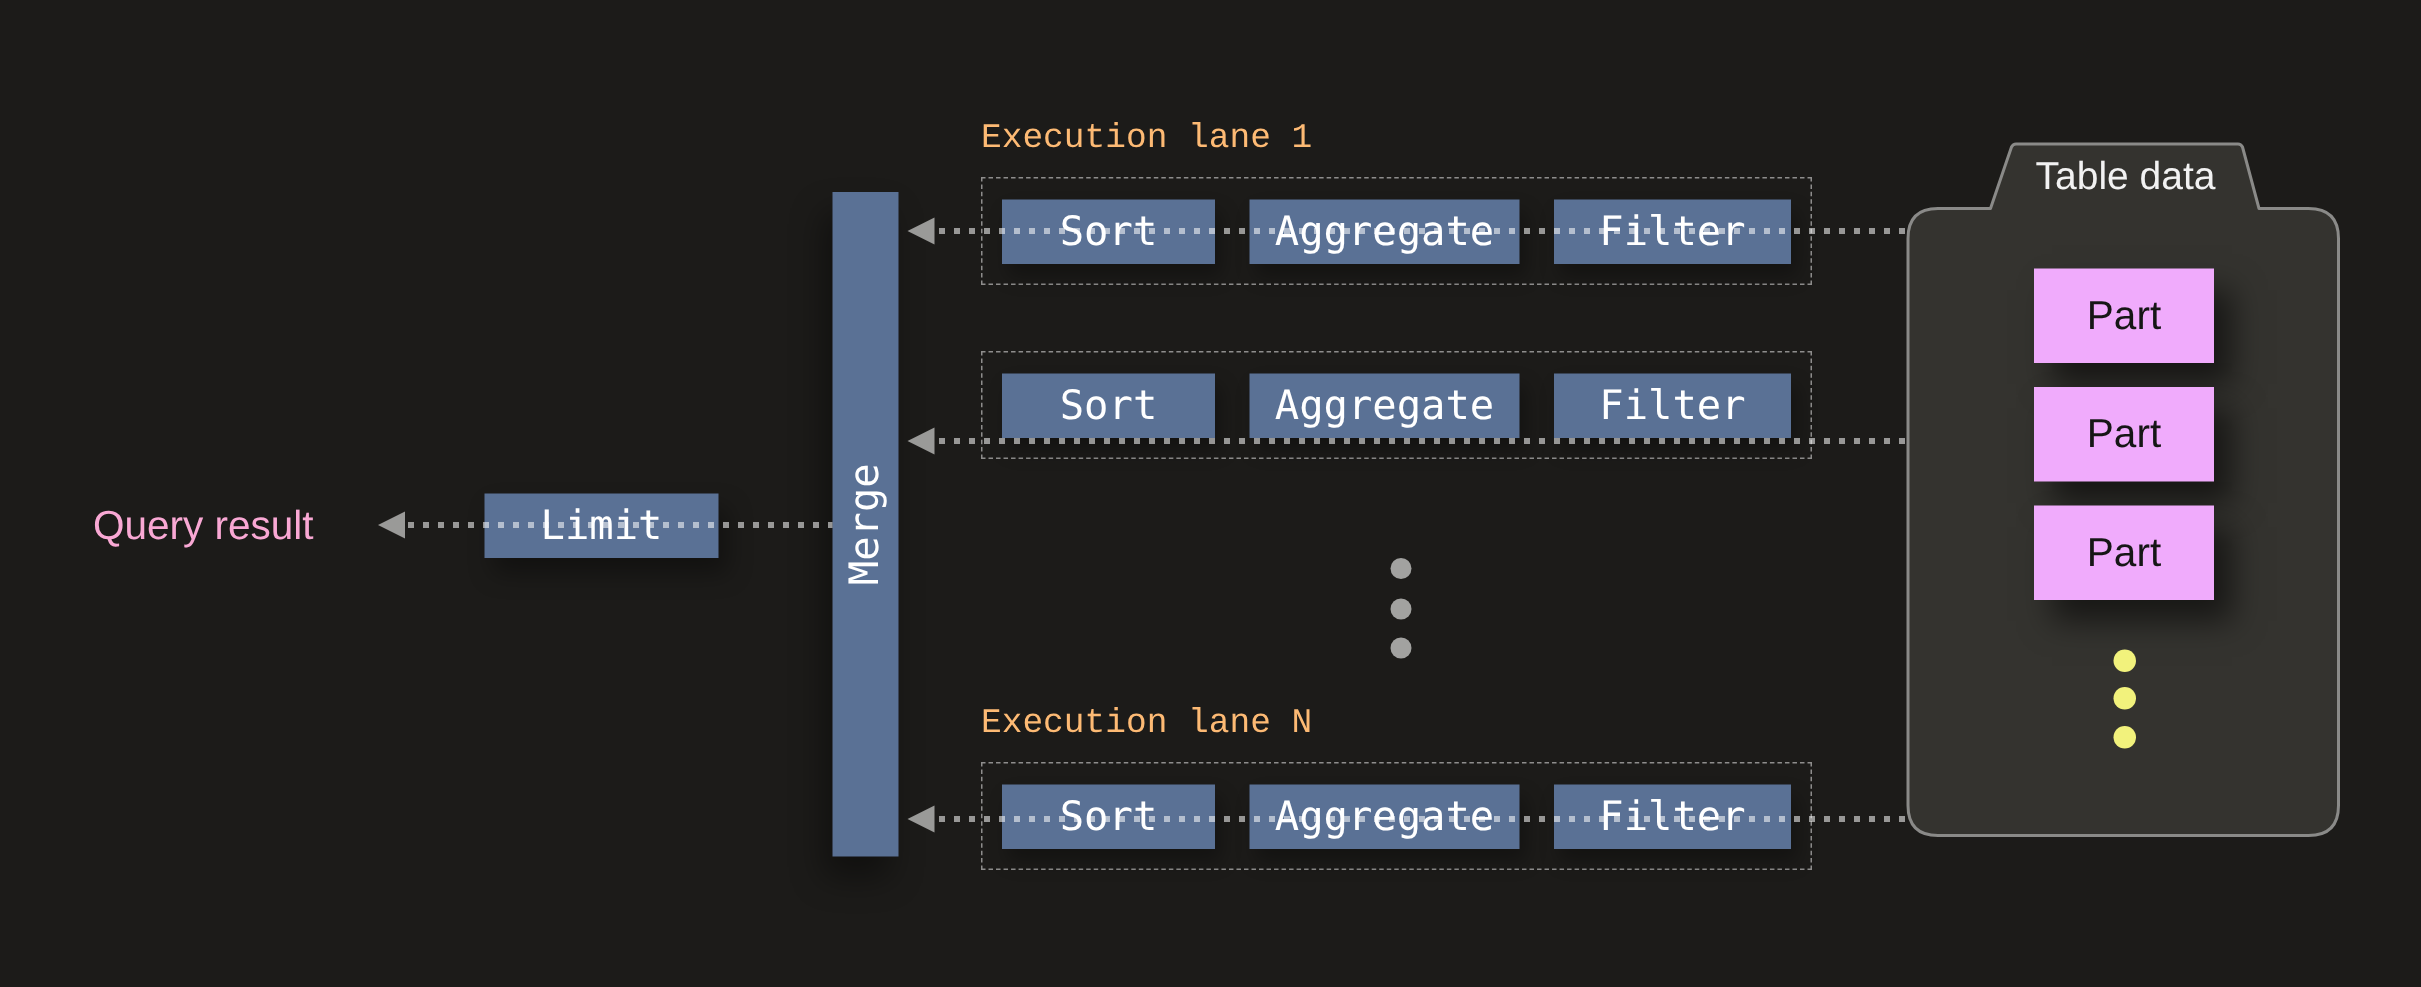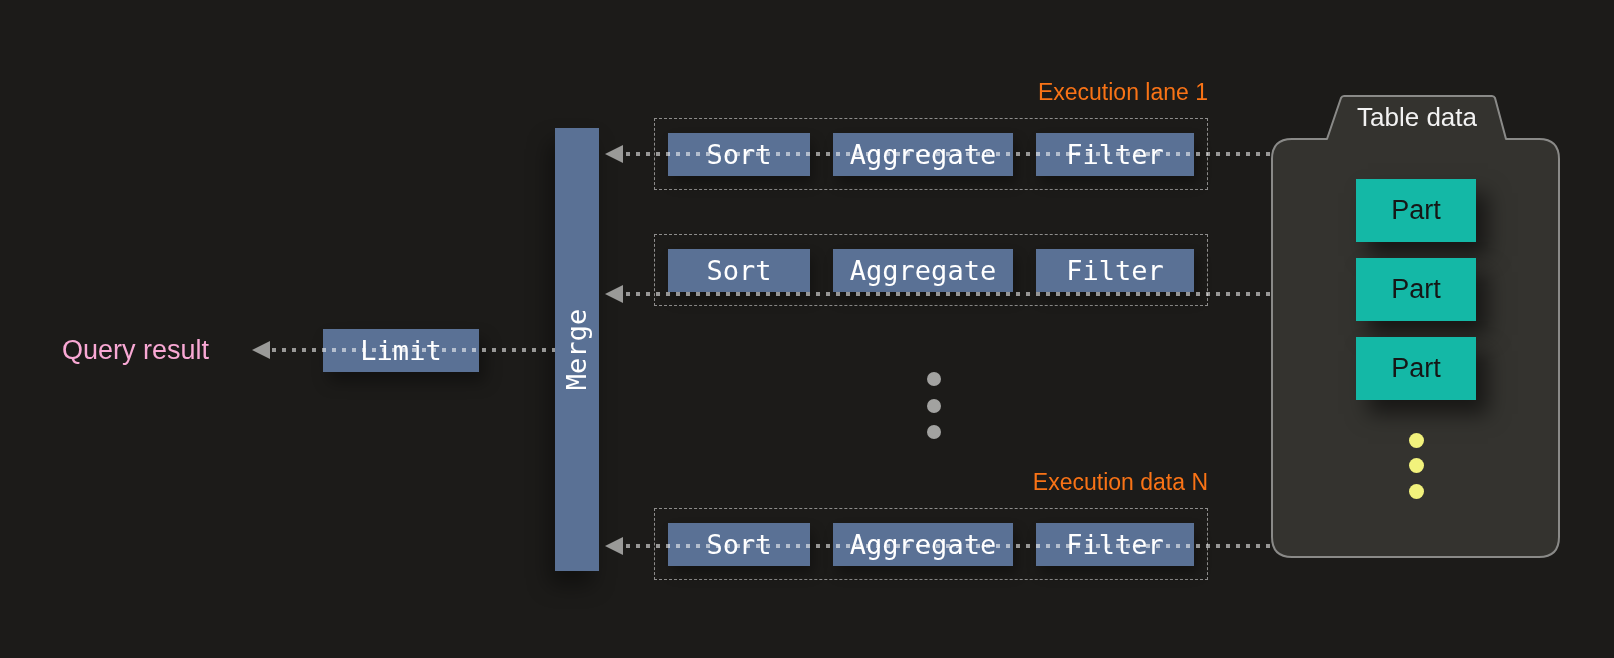--- a/index.html
+++ b/index.html
@@ -36,42 +36,42 @@
     background:#5a7195;display:flex;align-items:center;justify-content:center;
     box-shadow:-6px 14px 22px rgba(0,0,0,0.4);
   }
   .merge-label{
     transform:rotate(-90deg);white-space:nowrap;color:#fff;
     font-family:"DejaVu Sans Mono","Liberation Mono",monospace;font-size:27px;
   }
 
   .lane{position:absolute;left:654px;width:554px;}
   .lane-title{
-    text-align:right;color:#f97316;font-size:23px;line-height:24px;height:24px;
+    text-align:left;color:#fdba74;font-size:23px;line-height:24px;height:24px;font-family:Liberation Mono, monospace;
   }
   .lane-box{
     margin-top:14px;height:72px;border:1px dashed rgba(255,255,255,0.5);
     box-sizing:border-box;display:flex;align-items:center;justify-content:center;gap:23px;
   }
   .lane-box .opbox{height:43px;box-shadow:4px 8px 12px rgba(0,0,0,0.3);}
   .op-sort{width:142px;}
   .op-agg{width:180px;}
   .op-filter{width:158px;}
 
   .dot{position:absolute;border-radius:50%;}
   .dot-gray{width:14px;height:14px;background:#a2a2a0;left:927px;}
   .dot-yellow{width:15px;height:15px;background:#f2f27c;left:1409px;}
 
   .tabledata-svg{position:absolute;left:1270px;top:94px;}
   .tabledata-title{
     position:absolute;left:1327px;top:103px;width:180px;text-align:center;
     color:#f2f2f2;font-size:26px;line-height:28px;
   }
   .part-box{
-    position:absolute;left:1356px;width:120px;height:63px;background:#14b8a6;
+    position:absolute;left:1356px;width:120px;height:63px;background:#f0abfc;
     color:#161616;font-size:27px;display:flex;align-items:center;justify-content:center;
     box-shadow:12px 14px 20px rgba(0,0,0,0.55);
   }
 </style>
 </head>
 <body>
 
 <div class="canvas">
 
   <svg class="tabledata-svg" width="292" height="466">
@@ -108,21 +108,21 @@
 
   <div class="lane" style="top:220px">
     <div class="lane-box">
       <div class="opbox op-sort">Sort</div>
       <div class="opbox op-agg">Aggregate</div>
       <div class="opbox op-filter">Filter</div>
     </div>
   </div>
 
   <div class="lane" style="top:470px">
-    <div class="lane-title">Execution data N</div>
+    <div class="lane-title">Execution lane N</div>
     <div class="lane-box">
       <div class="opbox op-sort">Sort</div>
       <div class="opbox op-agg">Aggregate</div>
       <div class="opbox op-filter">Filter</div>
     </div>
   </div>
 
   <div>
     <div class="dot dot-gray" style="top:372px"></div>
     <div class="dot dot-gray" style="top:399px"></div>

